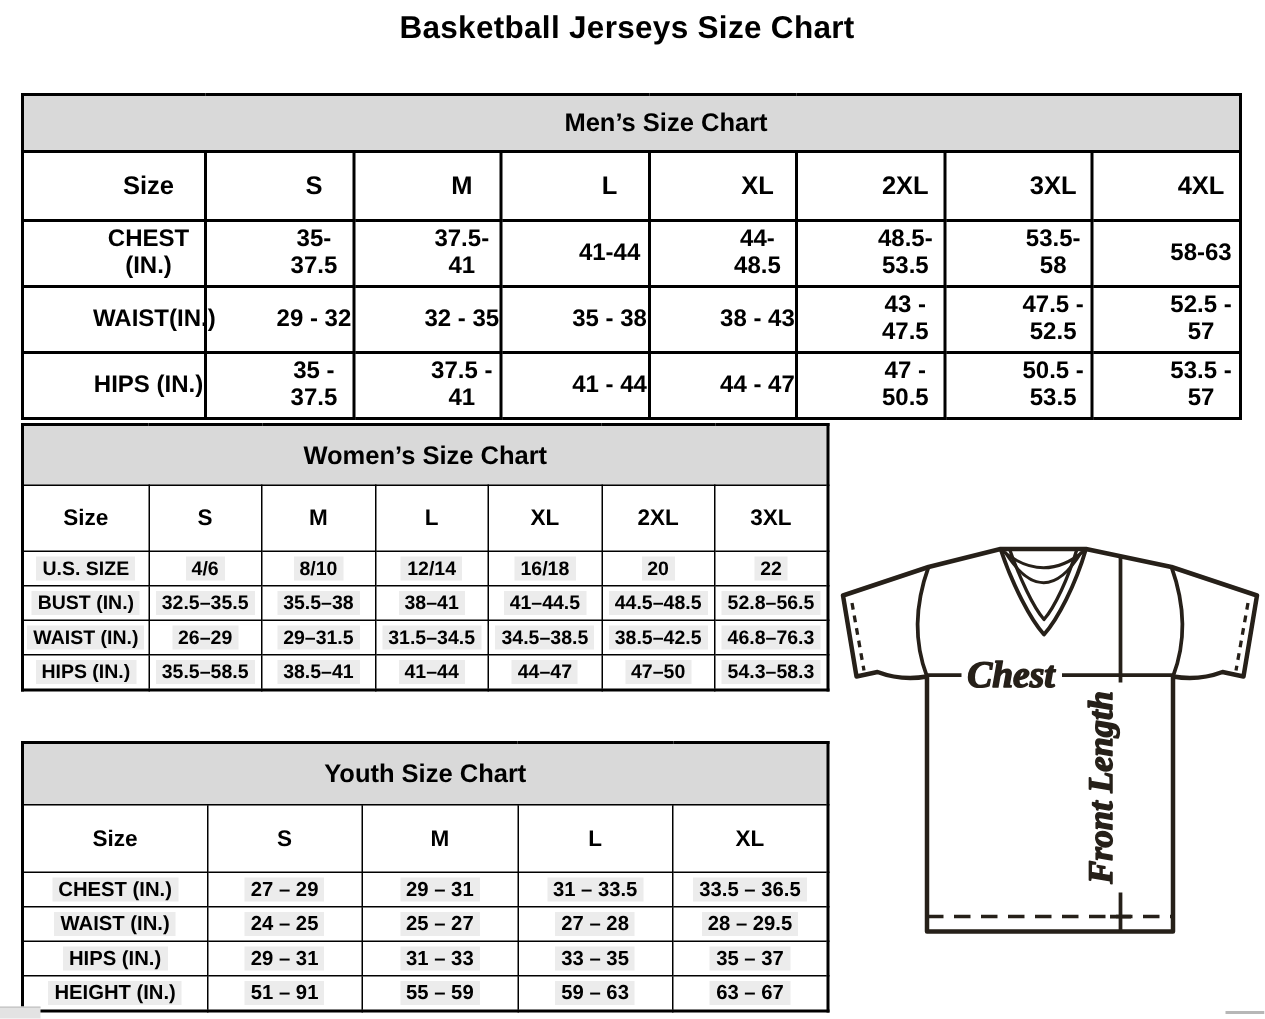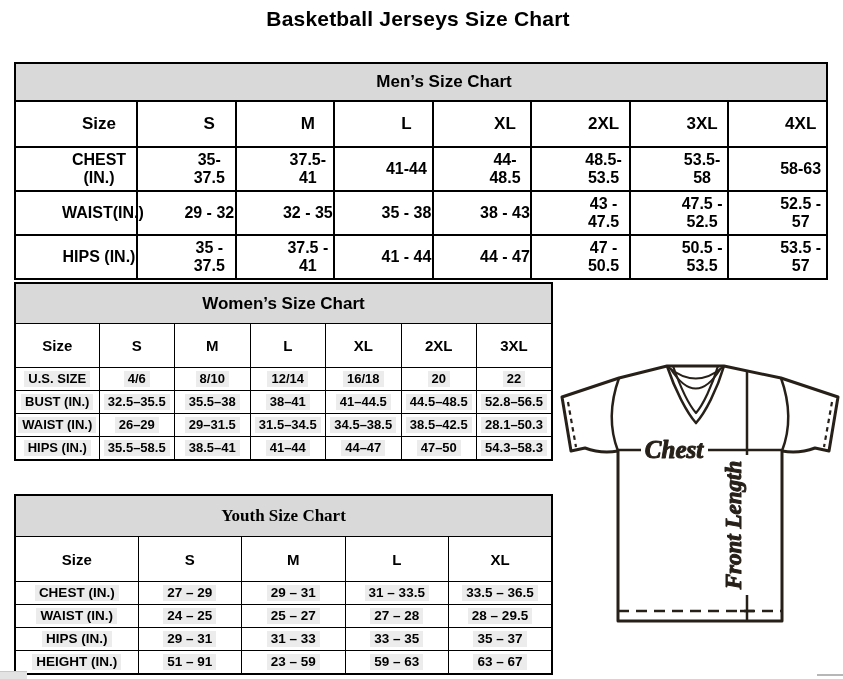--- a/index.html
+++ b/index.html
@@ -28,21 +28,21 @@
   #mens tr.datarow td{height:42px;font-size:16px;}
   #mens td.rowlabel{font-size:15px;}
   
   #womens{left:14px;top:282px;width:539px;}
   #womens tr.band th{height:39px;}
   #womens tr.head th{height:43px;font-size:15px;}
   #womens tr.datarow td{height:22px;font-size:13px;}
   #womens td.rowlabel{font-size:11.5px;margin-left:44px;}
   
   #youth{left:14px;top:494px;width:539px;}
-  #youth tr.band th{height:40px;font-family:Liberation Serif, serif;}
+  #youth tr.band th{height:40px;}
   #youth tr.head th{height:44px;font-size:15px;}
   #youth tr.datarow td{height:22px;font-size:13.5px;}
   #youth td.rowlabel{font-size:12px;}
   .hl{background:var(--hl,#ececec);padding:0 4px;display:inline-block;line-height:1.25;}
   
   #jersey{position:absolute;left:557px;top:362px;}
   #jersey text{
     font-family:"Liberation Serif","DejaVu Serif",serif;
     font-style:italic;font-weight:bold;fill:var(--stroke,#262019);
   }
@@ -158,21 +158,21 @@
         <td><span class="hl">44.5–48.5</span></td>
         <td><span class="hl">52.8–56.5</span></td>
       </tr>
       <tr class="datarow">
         <td class="rowlabel"><span class="hl">WAIST (IN.)</span></td>
         <td><span class="hl">26–29</span></td>
         <td><span class="hl">29–31.5</span></td>
         <td><span class="hl">31.5–34.5</span></td>
         <td><span class="hl">34.5–38.5</span></td>
         <td><span class="hl">38.5–42.5</span></td>
-        <td><span class="hl">28.1–50.3</span></td>
+        <td><span class="hl">46.8–76.3</span></td>
       </tr>
       <tr class="datarow">
         <td class="rowlabel"><span class="hl">HIPS (IN.)</span></td>
         <td><span class="hl">35.5–58.5</span></td>
         <td><span class="hl">38.5–41</span></td>
         <td><span class="hl">41–44</span></td>
         <td><span class="hl">44–47</span></td>
         <td><span class="hl">47–50</span></td>
         <td><span class="hl">54.3–58.3</span></td>
       </tr>
@@ -215,21 +215,21 @@
       <tr class="datarow">
         <td class="rowlabel"><span class="hl">HIPS (IN.)</span></td>
         <td><span class="hl">29 – 31</span></td>
         <td><span class="hl">31 – 33</span></td>
         <td><span class="hl">33 – 35</span></td>
         <td><span class="hl">35 – 37</span></td>
       </tr>
       <tr class="datarow">
         <td class="rowlabel"><span class="hl">HEIGHT (IN.)</span></td>
         <td><span class="hl">51 – 91</span></td>
-        <td><span class="hl">23 – 59</span></td>
+        <td><span class="hl">55 – 59</span></td>
         <td><span class="hl">59 – 63</span></td>
         <td><span class="hl">63 – 67</span></td>
       </tr>
     </tbody>
   </table>
 
 <svg id="jersey" width="286" height="266" viewBox="0 0 286 266" fill="none" stroke="#262019" stroke-linejoin="round" stroke-linecap="butt">
 
   <path fill="#ffffff" stroke-width="3" d="M110,4 L62,16 L5,35 L14,89 L28,86 Q44,92 61,89 L61,259 L225,259 L225,89 Q242,92 258,86 L272,89 L281,35 L224,16 L167,4 Z"></path>
 

